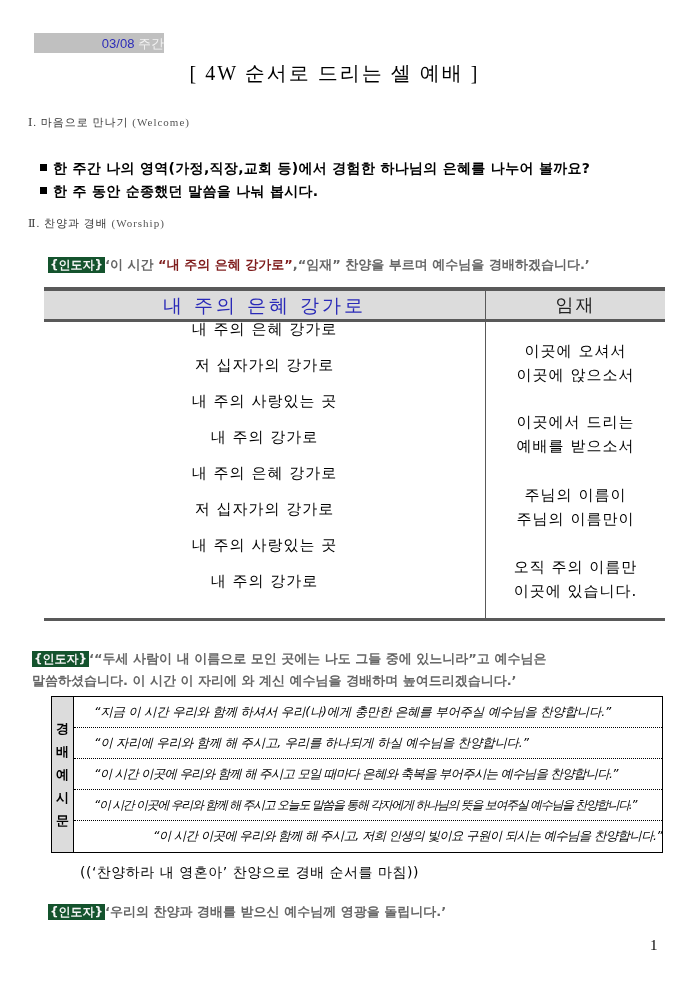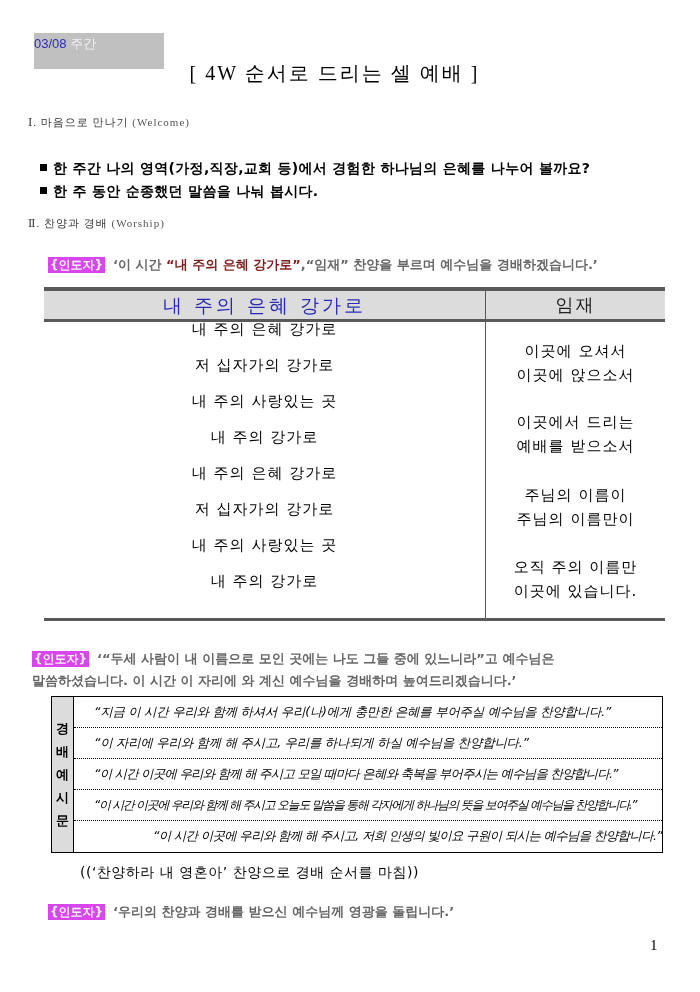--- a/index.html
+++ b/index.html
@@ -1,32 +1,32 @@
 <!DOCTYPE html>
 <html><head>
 <meta charset="utf-8">
 <style>
   html, body { margin:0; padding:0; background:#ffffff; }
   body { width:700px; height:992px; position:relative; overflow:hidden;
          font-family:"DejaVu Sans", "Liberation Sans", sans-serif; color:#000; }
   .abs { position:absolute; }
-  .date-badge { left:34px; top:33px; width:130px; height:36px; background:#c0c0c0;
+  .date-badge { left:34px; top:33px; width:130px; height:20px; background:#c0c0c0;
                 font-family:"Liberation Sans", sans-serif; font-size:13px; line-height:21px;
-                text-align:left; }
+                text-align:right; }
   .date-badge .date { color:#2b2bb8; }
   .date-badge .week { color:#f2f2f2; }
   .title { left:0; width:669px; top:60px; text-align:center;
            font-family:"Liberation Serif", "DejaVu Serif", serif; font-size:20px; letter-spacing:2px; }
   .section { left:28px; font-family:"Liberation Serif", "DejaVu Serif", serif; font-size:11px;
              color:#333; letter-spacing:1px; }
   .section .en { color:#555; }
   .bullet { left:40px; font-size:14px; font-weight:bold; letter-spacing:0.3px; }
   .bullet .sq { display:inline-block; width:7px; height:7px; background:#000; margin-right:6px; vertical-align:2px; }
-  .leader { display:inline-block; background:#d946ef; color:#f4f4f4; font-size:12px; font-weight:bold;
-            padding:0 2px; line-height:16px; margin-right:8px; }
+  .leader { display:inline-block; background:#14532d; color:#f4f4f4; font-size:12px; font-weight:bold;
+            padding:0 2px; line-height:16px; margin-right:0; }
   .say { font-size:13px; font-weight:bold; color:#666; }
   .say .hl { color:#7f1d1d; }
   .praise-table { left:44px; top:287px; width:621px; height:334px; }
   .praise-table .topbar { position:absolute; left:0; top:0; width:621px; height:4px; background:#595959; }
   .praise-table .head { position:absolute; left:0; top:4px; width:621px; height:28px; background:#dcdcdc; }
   .praise-table .midbar { position:absolute; left:0; top:32px; width:621px; height:3px; background:#595959; }
   .praise-table .botbar { position:absolute; left:0; top:331px; width:621px; height:3px; background:#595959; }
   .praise-table .vdiv { position:absolute; left:441px; top:4px; width:1px; height:327px; background:#595959; }
   .praise-table .h1 { position:absolute; left:0; width:441px; top:4px; line-height:28px; text-align:center;
                       font-size:19px; color:#2a2ab8; letter-spacing:3px; }

